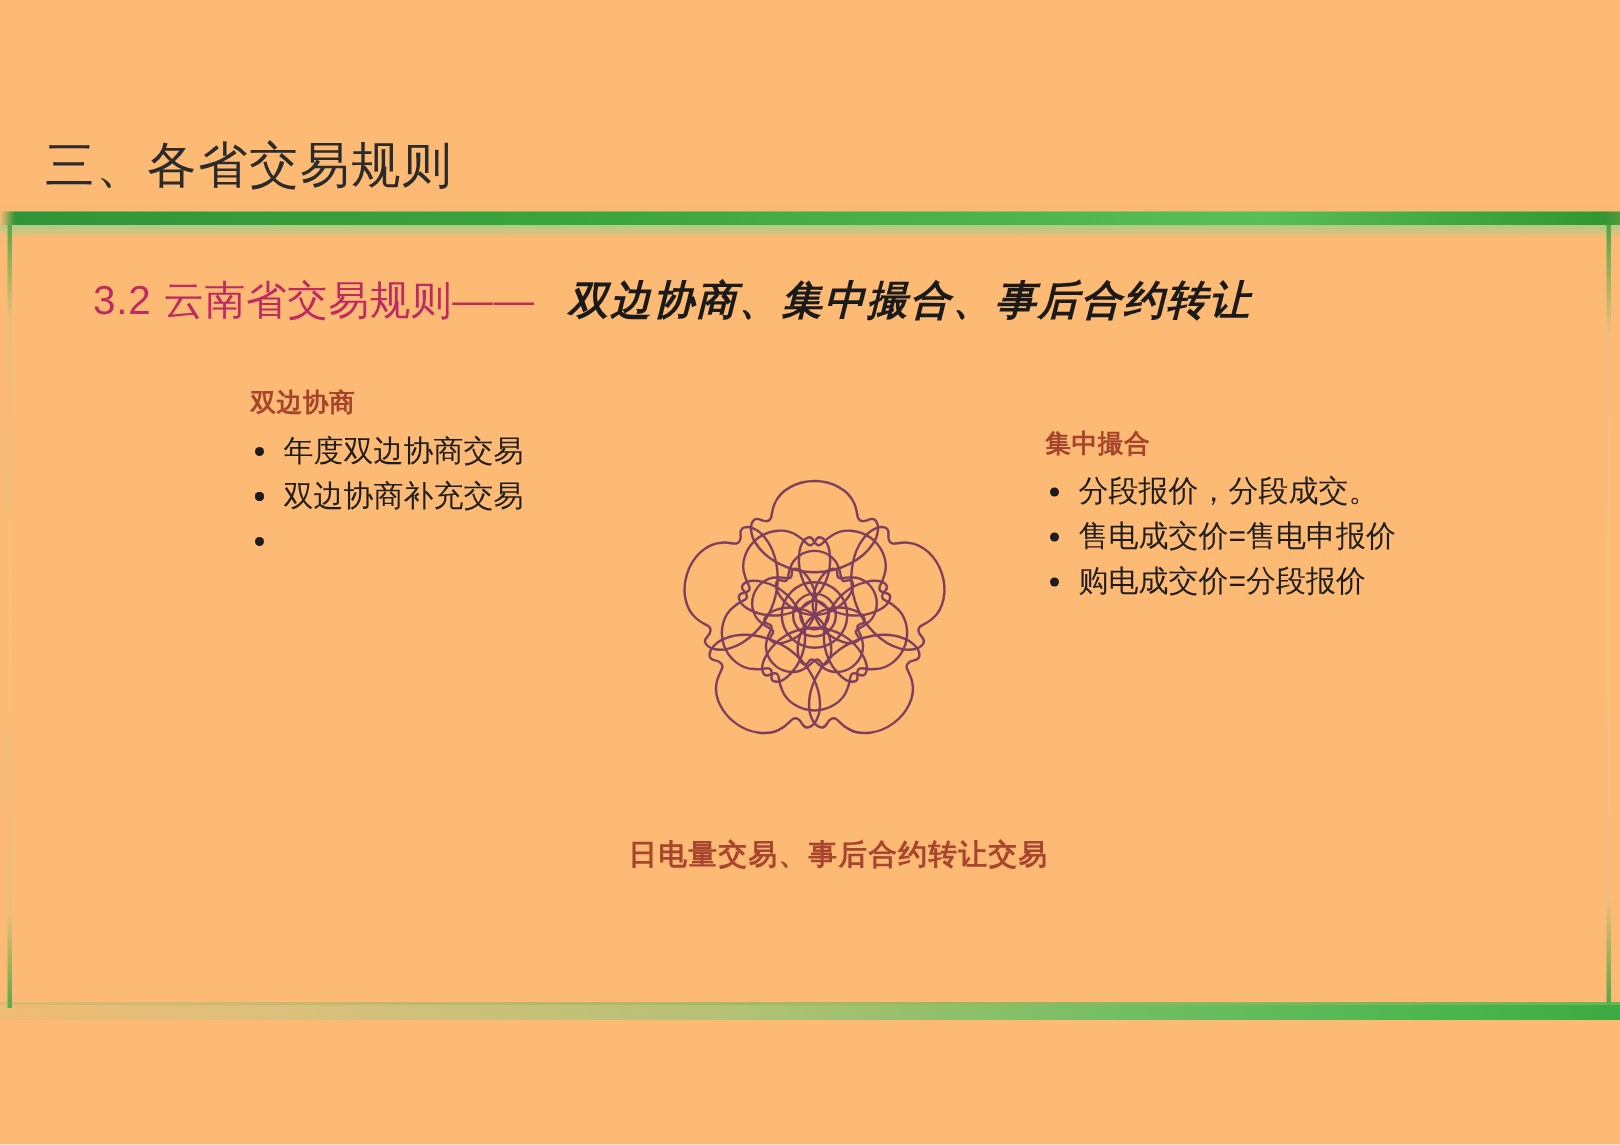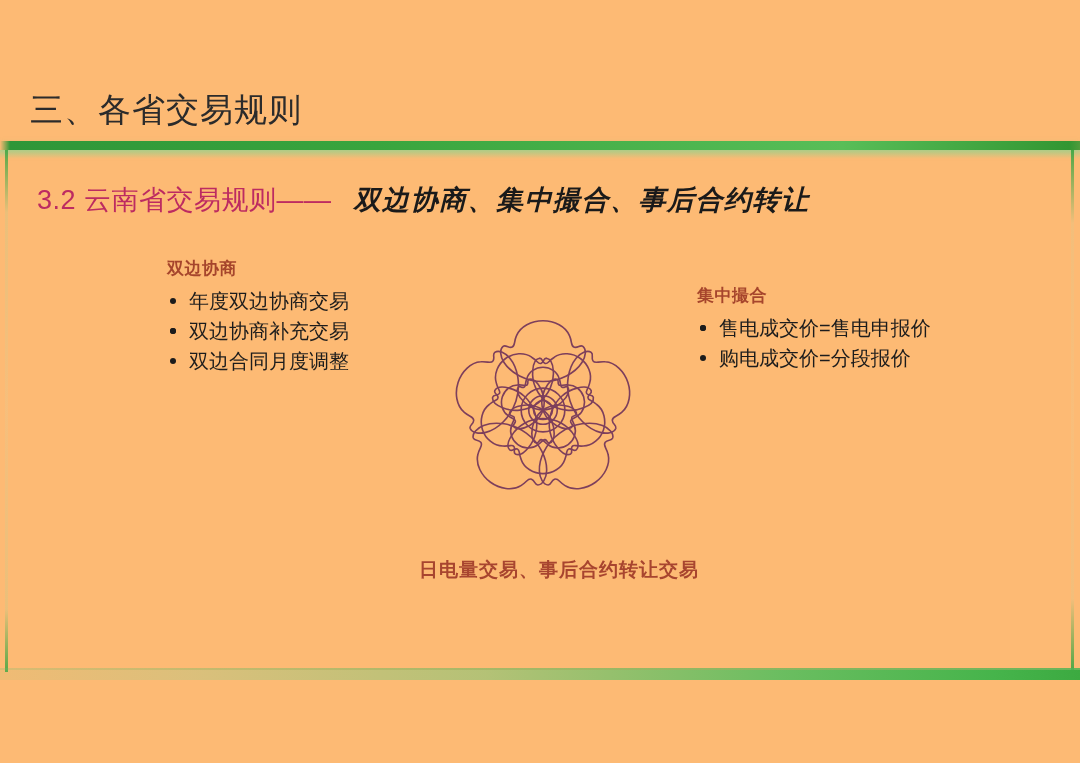--- a/index.html
+++ b/index.html
@@ -106,21 +106,21 @@
         rgba(60,165,65,0.9),
         rgba(170,220,170,0.12) 14%,
         rgba(200,235,200,0.08) 50%,
         rgba(170,220,170,0.12) 86%,
         rgba(60,165,65,0.9));
   }
 
   
   .subtitle-row {
     position: absolute;
-    left: 37px;
+    left: 62px;
     top: 182px;
     display: flex;
     align-items: center;
     white-space: nowrap;
   }
   .subtitle-pink {
     font-size: 27px;
     font-weight: 400;
     color: #bd2b61;
     letter-spacing: 0.5px;
@@ -221,30 +221,30 @@
       </li>
       <li>
         <span class="dot"></span>
       </li>
       <li>
         <span class="dot"></span>
         <span>双边协商补充交易</span>
       </li>
       <li>
         <span class="dot"></span>
-        <span>双边合同月度调整</span>
       </li>
     </ul>
   </div>
 
   <div class="col col-right">
     <div class="col-head">集中撮合</div>
     <ul class="bullets">
       <li>
         <span class="dot"></span>
+        <span>分段报价，分段成交。</span>
       </li>
       <li>
         <span class="dot"></span>
         <span>售电成交价=售电申报价</span>
       </li>
       <li>
         <span class="dot"></span>
         <span>购电成交价=分段报价</span>
       </li>
     </ul>

